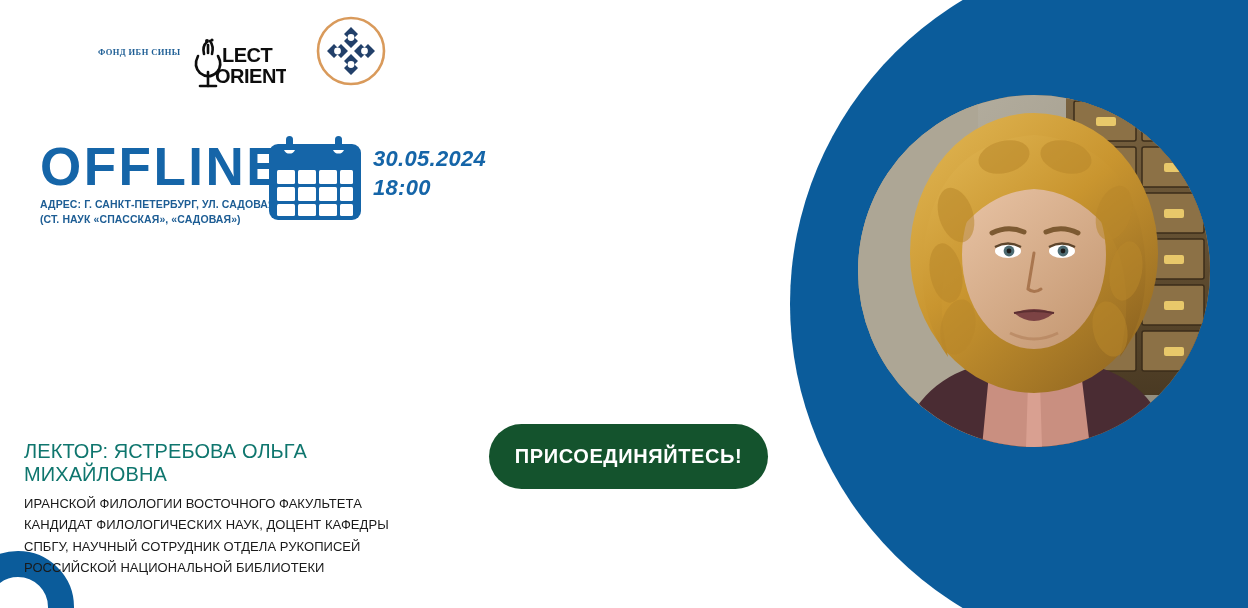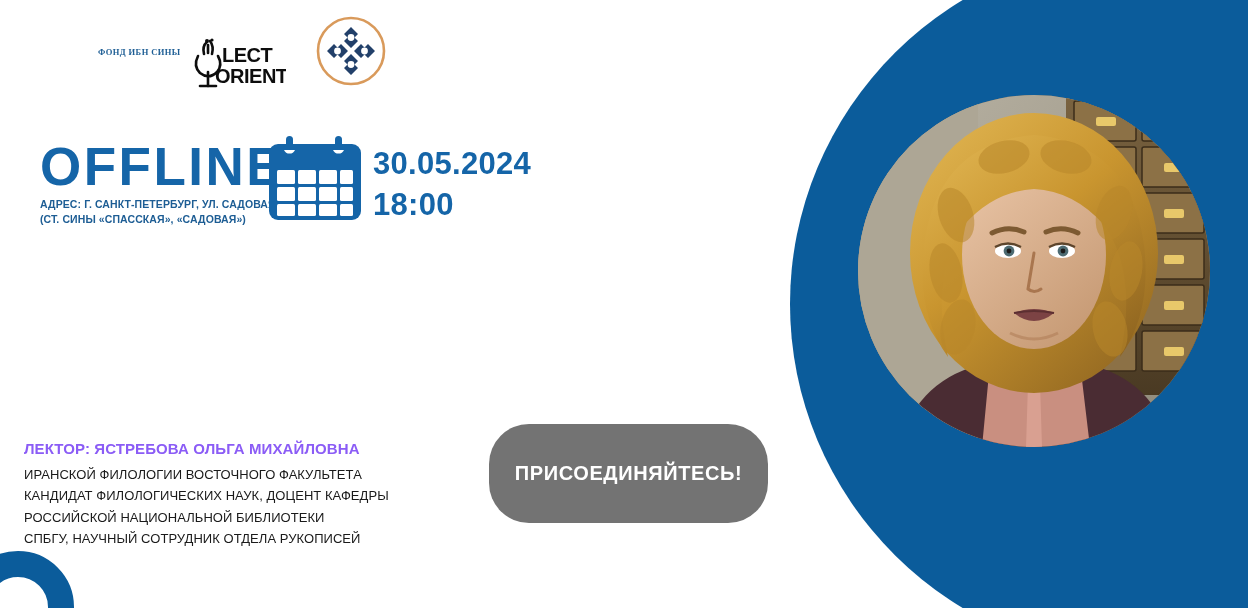--- a/index.html
+++ b/index.html
@@ -83,50 +83,50 @@
   }
 
   
   .date-wrap{
     position:absolute; left:267px; top:136px; z-index:4;
     display:flex; align-items:flex-start; gap:10px;
   }
   .cal-icon svg{ display:block; }
   .date-text{ padding-top:8px; }
   .date-line{
-    font-size:31px; font-weight:bold; color:#1565a8;
-    letter-spacing:.3px; line-height:1.32;
+    font-size:22px; font-weight:bold; color:#1565a8;
+    letter-spacing:.3px; line-height:1.32;font-style:italic;
   }
 
   
   .main-title{
     position:absolute; left:26px; top:290px; z-index:4;
     width:560px;
     font-size:29px; font-weight:bold; color:#101010;
     letter-spacing:.2px; line-height:1.62;
   }
   .main-title div{ white-space:nowrap; }
 
   
   .lecturer{
     position:absolute; left:24px; top:440px; z-index:4; width:420px;
   }
   .lecturer-name{
-    font-size:15px; font-weight:bold; color:#8b5cf6;
+    font-size:20px; font-weight:normal; color:#0f766e;
     letter-spacing:.1px; margin-bottom:7px;
   }
   .lecturer-desc{
     font-size:13px; color:#1a1a1a; line-height:1.65; letter-spacing:.05px;
   }
 
   
   .cta{
     position:absolute; left:489px; top:424px; z-index:5;
-    width:279px; height:99px; border-radius:40px;
-    background:#737373; color:#ffffff;
+    width:279px; height:65px; border-radius:40px;
+    background:#14532d; color:#ffffff;
     display:flex; align-items:center; justify-content:center;
     font-size:20px; font-weight:bold; letter-spacing:.6px;
     cursor:pointer; border:none;
     font-family:"Liberation Sans", sans-serif;
   }
 </style>
 </head>
 <body>
 
 <div class="blue-blob"></div>
@@ -300,21 +300,21 @@
         <circle cx="23.5" cy="37" r="3.4"></circle>
         <circle cx="50.5" cy="37" r="3.4"></circle>
       </g>
     </svg>
   </div>
 </div>
 
 <div class="offline-wrap">
   <div class="offline-title">OFFLINE</div>
   <div class="offline-addr">АДРЕС: Г. САНКТ-ПЕТЕРБУРГ, УЛ. САДОВАЯ, 33</div>
-  <div class="offline-addr">(СТ. СИНЫ «СПАССКАЯ», «САДОВАЯ»)</div>
+  <div class="offline-addr">(СТ. НАУК «СПАССКАЯ», «САДОВАЯ»)</div>
 </div>
 
 <div class="date-wrap">
   <span class="cal-icon">
     <svg width="96" height="86" viewBox="0 0 96 86" aria-hidden="true">
       <rect x="19" y="0" width="7" height="18" rx="3.5" fill="#1565a8"></rect>
       <rect x="68" y="0" width="7" height="18" rx="3.5" fill="#1565a8"></rect>
       <rect x="2" y="8" width="92" height="76" rx="9" fill="#1565a8"></rect>
       <path d="M17 14 a6 6 0 0 0 11 0" fill="#ffffff"></path>
       <path d="M66 14 a6 6 0 0 0 11 0" fill="#ffffff"></path>
@@ -341,18 +341,18 @@
 </div>
 
 <div class="main-title">
 </div>
 
 <div class="lecturer">
   <div class="lecturer-name">ЛЕКТОР: ЯСТРЕБОВА ОЛЬГА МИХАЙЛОВНА</div>
   <div class="lecturer-desc">
     <div>ИРАНСКОЙ ФИЛОЛОГИИ ВОСТОЧНОГО ФАКУЛЬТЕТА</div>
     <div>КАНДИДАТ ФИЛОЛОГИЧЕСКИХ НАУК, ДОЦЕНТ КАФЕДРЫ</div>
+    <div>СПБГУ, НАУЧНЫЙ СОТРУДНИК ОТДЕЛА РУКОПИСЕЙ</div>
     <div>РОССИЙСКОЙ НАЦИОНАЛЬНОЙ БИБЛИОТЕКИ</div>
-    <div>СПБГУ, НАУЧНЫЙ СОТРУДНИК ОТДЕЛА РУКОПИСЕЙ</div>
   </div>
 </div>
 
 <button class="cta">ПРИСОЕДИНЯЙТЕСЬ!</button>
 
 </body></html>

